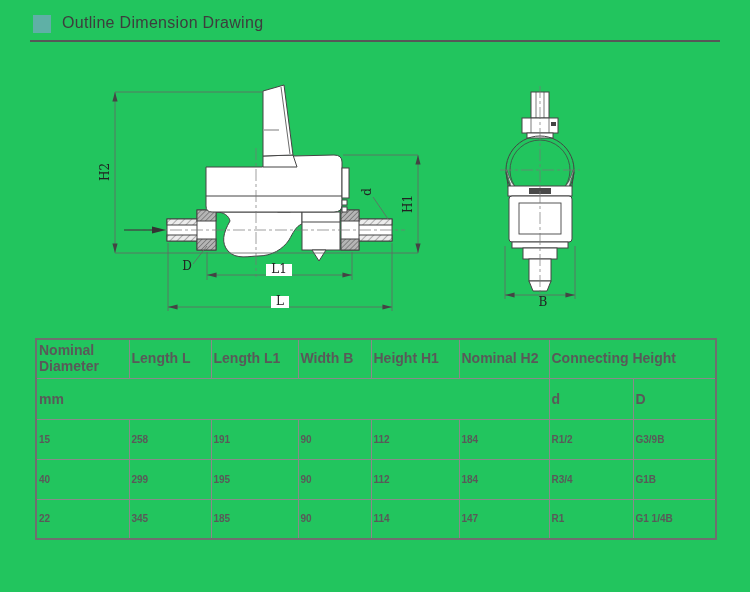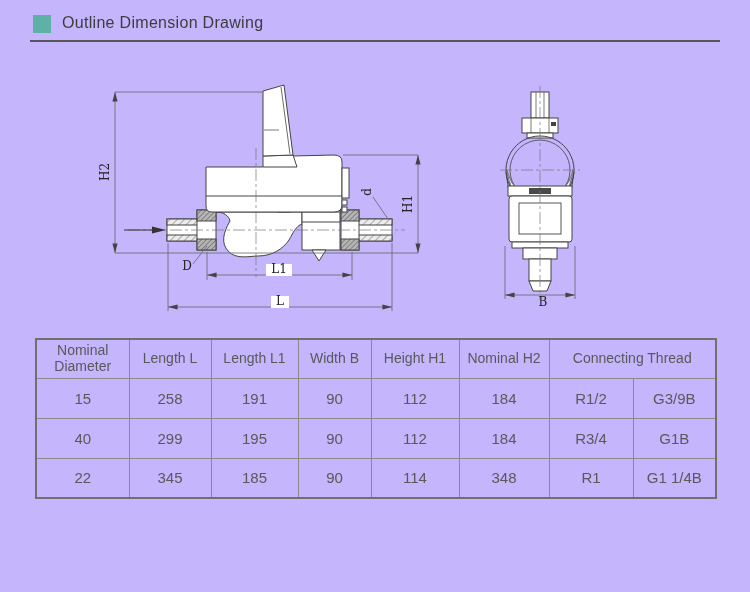--- a/index.html
+++ b/index.html
@@ -1,32 +1,32 @@
 <!DOCTYPE html>
 <html><head>
 <meta charset="utf-8">
 <style>
   html,body{margin:0;padding:0;background:#ffffff;}
-  #page{position:relative;width:750px;height:592px;background:#c4b5fd;overflow:hidden;
+  #page{position:relative;width:750px;height:592px;background:#22c55e;overflow:hidden;
         font-family:"Liberation Sans",sans-serif;}
   
   .hdr-bullet{position:absolute;left:33px;top:15px;width:18px;height:18px;background:#5fb0a6;}
   .hdr-title{position:absolute;left:62px;top:14px;font-size:16px;color:#3d3d3d;letter-spacing:.3px;}
   .hdr-rule{position:absolute;left:30px;top:40px;width:690px;height:2px;background:#575757;}
   
   #draw-svg{position:absolute;left:0;top:0;width:750px;height:330px;}
   
   .dim-table-wrap{position:absolute;left:35px;top:338px;width:680px;}
   table.dim{border-collapse:collapse;width:680px;table-layout:fixed;
             color:#595959;border:2px solid #6f6f6f;}
-  table.dim th,table.dim td{border:1px solid #8a8a8a;text-align:center;vertical-align:middle;
-            font-weight:normal;padding:0 2px;overflow:hidden;}
+  table.dim th,table.dim td{border:1px solid #8a8a8a;text-align:left;vertical-align:middle;
+            font-weight:bold;padding:0 2px;overflow:hidden;}
   tr.r-head{height:39px;}  tr.r-head th{font-size:14px;line-height:1.1;}
   tr.r-unit{height:41px;}  tr.r-unit td{font-size:14px;}
-  tr.r-data{height:40px;}  tr.r-data td{font-size:15px;margin-top:8px;}
+  tr.r-data{height:40px;}  tr.r-data td{font-size:10px;margin-top:8px;}
 </style>
 </head>
 <body>
 
 <div id="page">
 
   <div class="hdr-bullet"></div>
   <div class="hdr-title">Outline Dimension Drawing</div>
   <div class="hdr-rule"></div>
 
@@ -201,21 +201,26 @@
           <col style="width:83px">
       </colgroup>
       <tbody>
           <tr class="r-head">
         <th>Nominal Diameter</th>
         <th>Length L</th>
         <th>Length L1</th>
         <th>Width B</th>
         <th>Height H1</th>
         <th>Nominal H2</th>
-        <th colspan="2">Connecting Thread</th>
+        <th colspan="2">Connecting Height</th>
+      </tr>
+      <tr class="r-unit">
+        <td colspan="6">mm</td>
+        <td>d</td>
+        <td>D</td>
       </tr>
       <tr class="r-data">
         <td>15</td>
         <td>258</td>
         <td>191</td>
         <td>90</td>
         <td>112</td>
         <td>184</td>
         <td>R1/2</td>
         <td>G3/9B</td>
@@ -229,20 +234,20 @@
         <td>184</td>
         <td>R3/4</td>
         <td>G1B</td>
       </tr>
       <tr class="r-data">
         <td>22</td>
         <td>345</td>
         <td>185</td>
         <td>90</td>
         <td>114</td>
-        <td>348</td>
+        <td>147</td>
         <td>R1</td>
         <td>G1 1/4B</td>
       </tr>
     </tbody>
       </table>
   </div>
 </div>
 
 </body></html>

